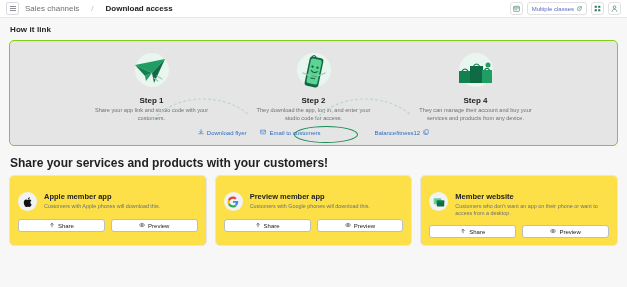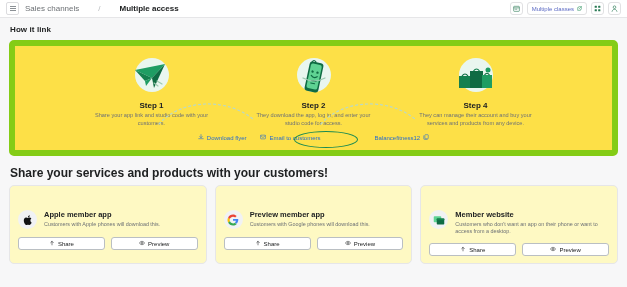--- a/index.html
+++ b/index.html
@@ -42,21 +42,21 @@
   }
   .hamburger i {
     display: block;
     width: 6px;
     height: 1px;
     background: #8c9196;
   }
   .crumbs {
     display: flex;
     align-items: baseline;
-    gap: 19px;
+    gap: 12px;
     font-size: 8px;
     line-height: 10px;
   }
   .crumb-root { color: #6d7175; }
   .crumb-sep { color: #b5b8bb; }
   .crumb-current { color: #202223; font-weight: bold; }
 
   .topbar-right {
     margin-left: auto;
     display: flex;
@@ -98,22 +98,22 @@
   .section-title {
     font-size: 8px;
     font-weight: bold;
     color: #202223;
     margin: 0 0 6px 1px;
     letter-spacing: .1px;
   }
 
   
   .howcard {
-    background: #fde047;
-    border: 6px solid #84cc16;
+    background: #e5e5e5;
+    border: 1px solid #84cc16;
     border-radius: 5px;
     padding: 8px 10px 9px 10px;
     box-sizing: border-box;
     position: relative;
   }
 
   .steps {
     display: flex;
     justify-content: center;
     align-items: flex-start;
@@ -212,24 +212,24 @@
     font-size: 12px;
     font-weight: bold;
     margin: 10px 0 5px 1px;
   }
   .cards {
     display: flex;
     gap: 8px;
   }
   .card {
     flex: 1;
-    background: #fef9c3;
+    background: #fde047;
     border: 1px solid #e6e6e8;
     border-radius: 5px;
-    padding: 24px 8px 7px 8px;
+    padding: 16px 8px 7px 8px;
     box-sizing: border-box;
   }
   .card-head {
     display: flex;
     align-items: flex-start;
     gap: 7px;
   }
   .card-icon {
     width: 19px;
     height: 19px;
@@ -277,21 +277,21 @@
 
 <div class="topbar">
   <div class="hamburger">
     <i></i>
       <i></i>
       <i></i>
   </div>
   <div class="crumbs">
     <span class="crumb-root">Sales channels</span>
     <span class="crumb-sep">/</span>
-    <span class="crumb-current">Multiple access</span>
+    <span class="crumb-current">Download access</span>
   </div>
 
   <div class="topbar-right">
     <div class="icon-btn">
       <svg width="7" height="7" viewBox="0 0 16 16" aria-hidden="true">
         <rect x="1.5" y="3" width="13" height="11.5" rx="1.5" fill="none" stroke="#2a7a55" stroke-width="1.4"></rect>
         <path d="M1.5 6.5h13" stroke="#2a7a55" stroke-width="1.4"></path>
         <rect x="4" y="8.5" width="2" height="2" fill="#2a7a55"></rect>
         <rect x="7.5" y="8.5" width="2" height="2" fill="#2a7a55"></rect>
       </svg>

